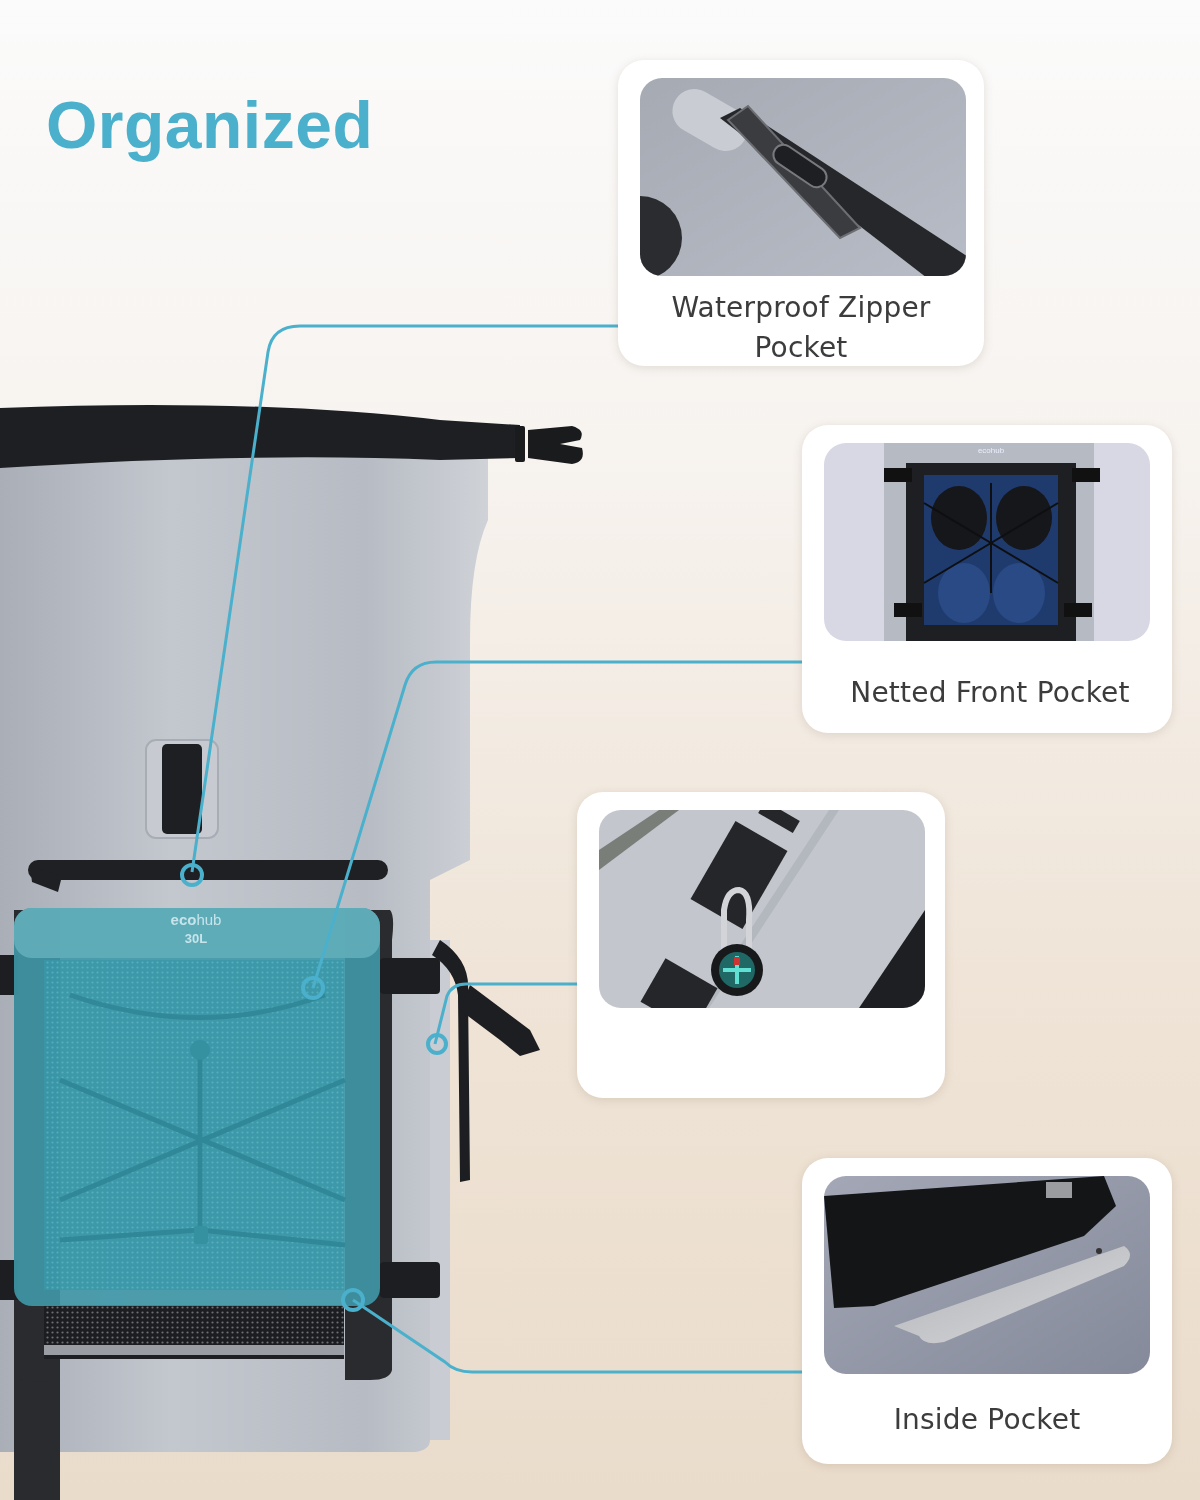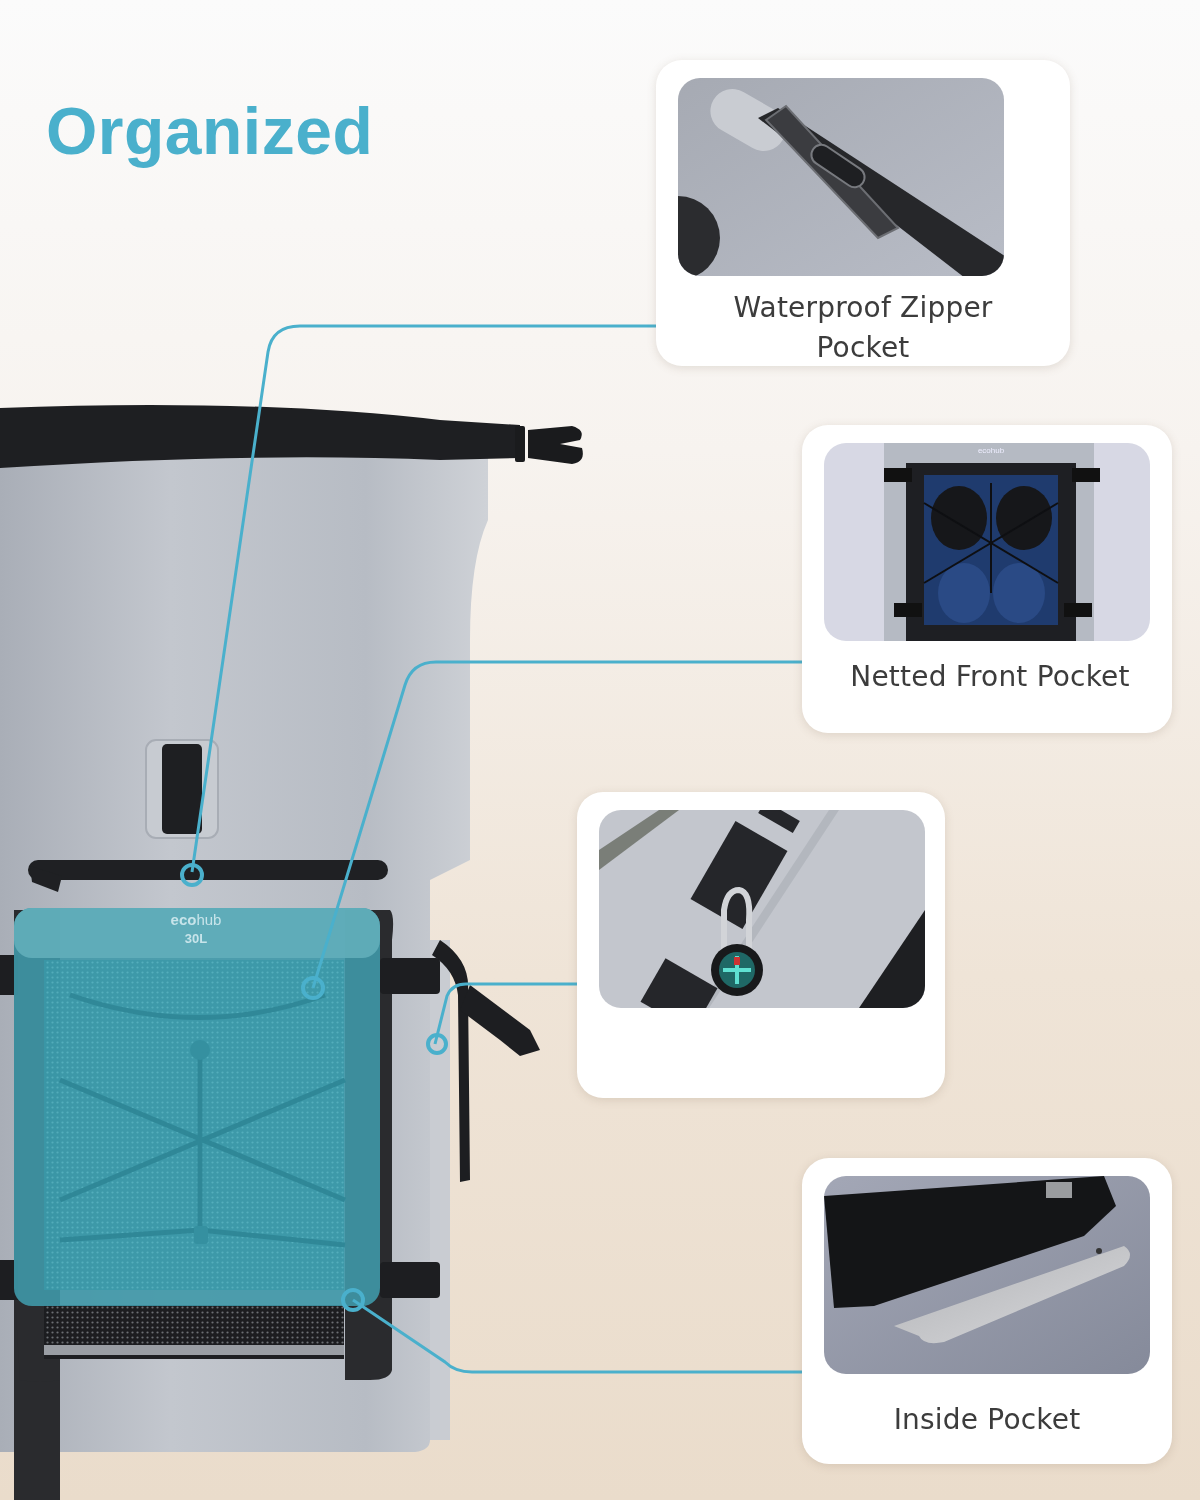--- a/index.html
+++ b/index.html
@@ -1,19 +1,19 @@
 <!DOCTYPE html>
 <html><head>
 <meta charset="utf-8">
 <style>
   html,body{margin:0;padding:0;}
   body{width:1200px;height:1500px;overflow:hidden;position:relative;
     font-family:"Liberation Sans","DejaVu Sans",sans-serif;
     background:linear-gradient(180deg,#fbfbfb 0%,#f7f3ef 30%,#efe4d7 65%,#eadccb 100%);}
-  .headline{position:absolute;left:46px;top:98px;line-height:1.0;font-weight:700;}
+  .headline{position:absolute;left:46px;top:92px;line-height:1.0;font-weight:700;}
   .headline .l1{display:block;font-size:66px;color:#4ab0cc;letter-spacing:0.5px;}
   .headline .l2{display:block;font-size:68px;color:#3a3a3a;margin-top:34px;letter-spacing:0.5px;}
   .bag{position:absolute;left:0;top:0;width:1200px;height:1500px;}
   .card{position:absolute;background:#ffffff;border-radius:26px;
     box-shadow:0 2px 10px rgba(120,100,80,0.18);}
   .card .photo{position:absolute;left:22px;top:18px;border-radius:22px;overflow:hidden;}
   .card .label{position:absolute;left:0;right:0;text-align:center;color:#3c3c3c;
     font-size:28px;line-height:40px;font-family:"DejaVu Sans","Liberation Sans",sans-serif;font-weight:400;letter-spacing:0.2px;}
 </style>
 </head>
@@ -101,21 +101,21 @@
     <circle cx="437" cy="1044" r="9"></circle>
     <circle cx="353" cy="1300" r="10"></circle>
   </g>
 
   <text x="196" y="925" text-anchor="middle" font-family="Liberation Sans, sans-serif" font-size="15" fill="#c7e4ea" font-weight="700">
     <tspan>eco</tspan><tspan font-weight="400">hub</tspan>
   </text>
   <text x="196" y="943" text-anchor="middle" font-family="Liberation Sans, sans-serif" font-size="13" font-weight="700" fill="#c7e4ea">30L</text>
 </svg>
 
-<div class="card" style="left:656px;top:60px;width:414px;height:306px;">
+<div class="card" style="left:618px;top:60px;width:366px;height:306px;">
   <div class="photo" style="width:326px;height:198px;">
     <svg width="326" height="198" viewBox="0 0 326 198">
       <defs>
           <linearGradient id="g1" x1="0" y1="0" x2="1" y2="1">
             <stop offset="0" stop-color="#a6aab3"></stop>
             <stop offset="1" stop-color="#b8bcc6"></stop>
           </linearGradient>
         </defs>
       <rect width="326" height="198" fill="url(#g1)"></rect>
       <rect x="30" y="20" width="80" height="44" rx="22" transform="rotate(30 70 42)" fill="#c9ccd2"></rect>
@@ -147,21 +147,21 @@
           <path d="M234 60 L100 140"></path>
           <path d="M167 40 L167 150"></path>
       </g>
       <rect x="60" y="25" width="28" height="14" fill="#111"></rect>
         <rect x="248" y="25" width="28" height="14" fill="#111"></rect>
       <rect x="70" y="160" width="28" height="14" fill="#111"></rect>
         <rect x="240" y="160" width="28" height="14" fill="#111"></rect>
       <text x="167" y="10" text-anchor="middle" font-size="8" fill="#eef" font-family="Liberation Sans, sans-serif">ecohub</text>
     </svg>
   </div>
-  <div class="label" style="top:232px;margin-left:6px;">Netted Front Pocket</div>
+  <div class="label" style="top:248px;margin-left:6px;">Netted Front Pocket</div>
 </div>
 
 <div class="card" style="left:577px;top:792px;width:368px;height:306px;">
   <div class="photo" style="width:326px;height:198px;">
     <svg width="326" height="198" viewBox="0 0 326 198">
       <rect width="326" height="198" fill="#c3c6cd"></rect>
       <path d="M0 40 L60 0 L80 0 L0 60 Z" fill="#7a7e78"></path>
       <path d="M100 198 L230 0 L240 0 L110 198 Z" fill="#b3b7be"></path>
       <rect x="110" y="20" width="60" height="90" transform="rotate(30 140 65)" fill="#25262a"></rect>
       <rect x="50" y="160" width="60" height="50" transform="rotate(30 80 185)" fill="#25262a"></rect>
@@ -169,21 +169,21 @@
       <path d="M125 100 Q128 80 140 80 Q152 82 150 110 L150 145 L125 145 Z" fill="none" stroke="#d2d4d8" stroke-width="6"></path>
       <circle cx="138" cy="160" r="26" fill="#18191b"></circle>
       <circle cx="138" cy="160" r="18" fill="#1f6866"></circle>
       <path d="M124 160 L152 160 M138 146 L138 174" stroke="#5fe0d2" stroke-width="4"></path>
       <rect x="135" y="147" width="6" height="8" fill="#c33"></rect>
       <path d="M260 198 L326 100 L326 198 Z" fill="#1e1f22"></path>
     </svg>
   </div>
 </div>
 
-<div class="card" style="left:802px;top:1158px;width:370px;height:306px;border-radius:27px;">
+<div class="card" style="left:802px;top:1158px;width:370px;height:306px;">
   <div class="photo" style="width:326px;height:198px;">
     <svg width="326" height="198" viewBox="0 0 326 198">
       <defs>
           <linearGradient id="g4" x1="0" y1="0" x2="1" y2="1">
             <stop offset="0" stop-color="#a3a7b6"></stop>
             <stop offset="1" stop-color="#858a9a"></stop>
           </linearGradient>
       <linearGradient id="tab" x1="0" y1="0" x2="1" y2="1">
             <stop offset="0" stop-color="#b1b2b5"></stop>
             <stop offset="1" stop-color="#d8d9dc"></stop>

